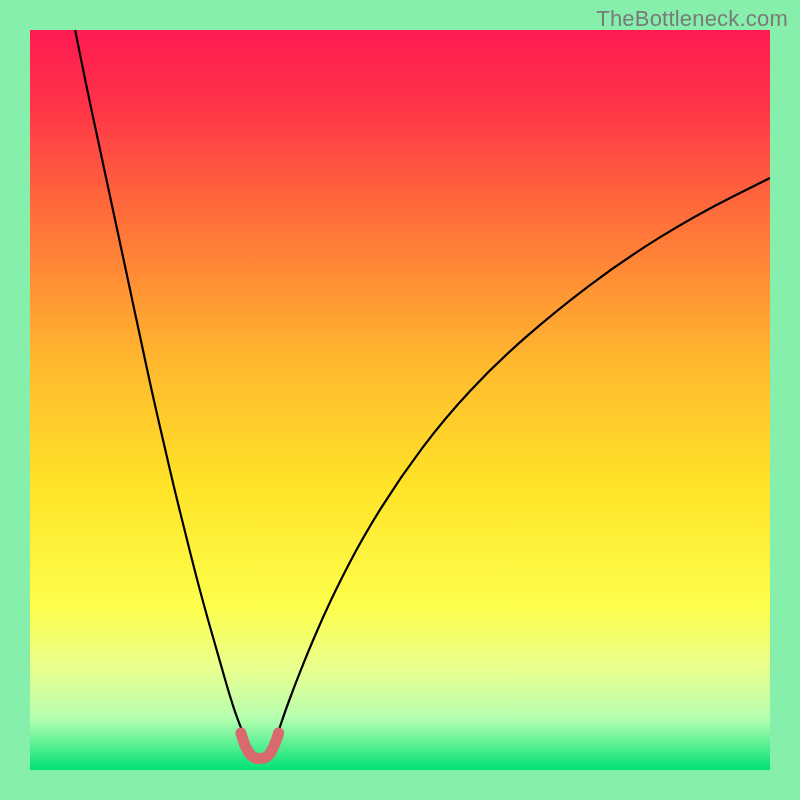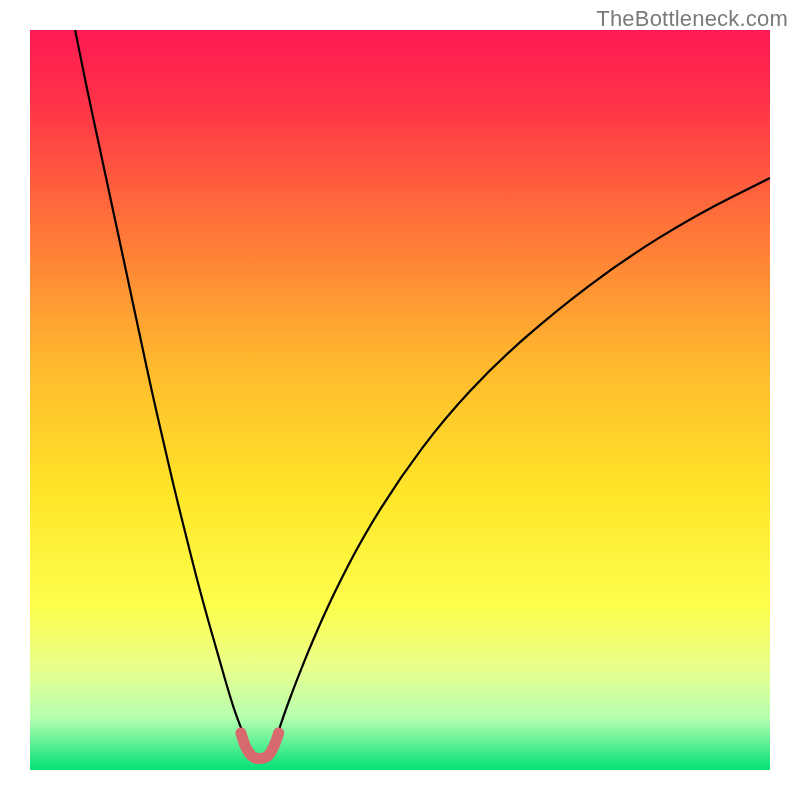--- a/index.html
+++ b/index.html
@@ -7,21 +7,21 @@
     padding: 0;
     width: 800px;
     height: 800px;
     background: #000;
     overflow: hidden;
     font-family: Arial, Helvetica, sans-serif;
   }
   .frame {
     position: absolute;
     inset: 0;
-    background: #ffffff;
+    background: #86efac;
   }
   .watermark {
     position: absolute;
     top: 6px;
     right: 12px;
     color: #7a7a7a;
     font-size: 22px;
     font-weight: 500;
     letter-spacing: 0.2px;
     z-index: 5;

